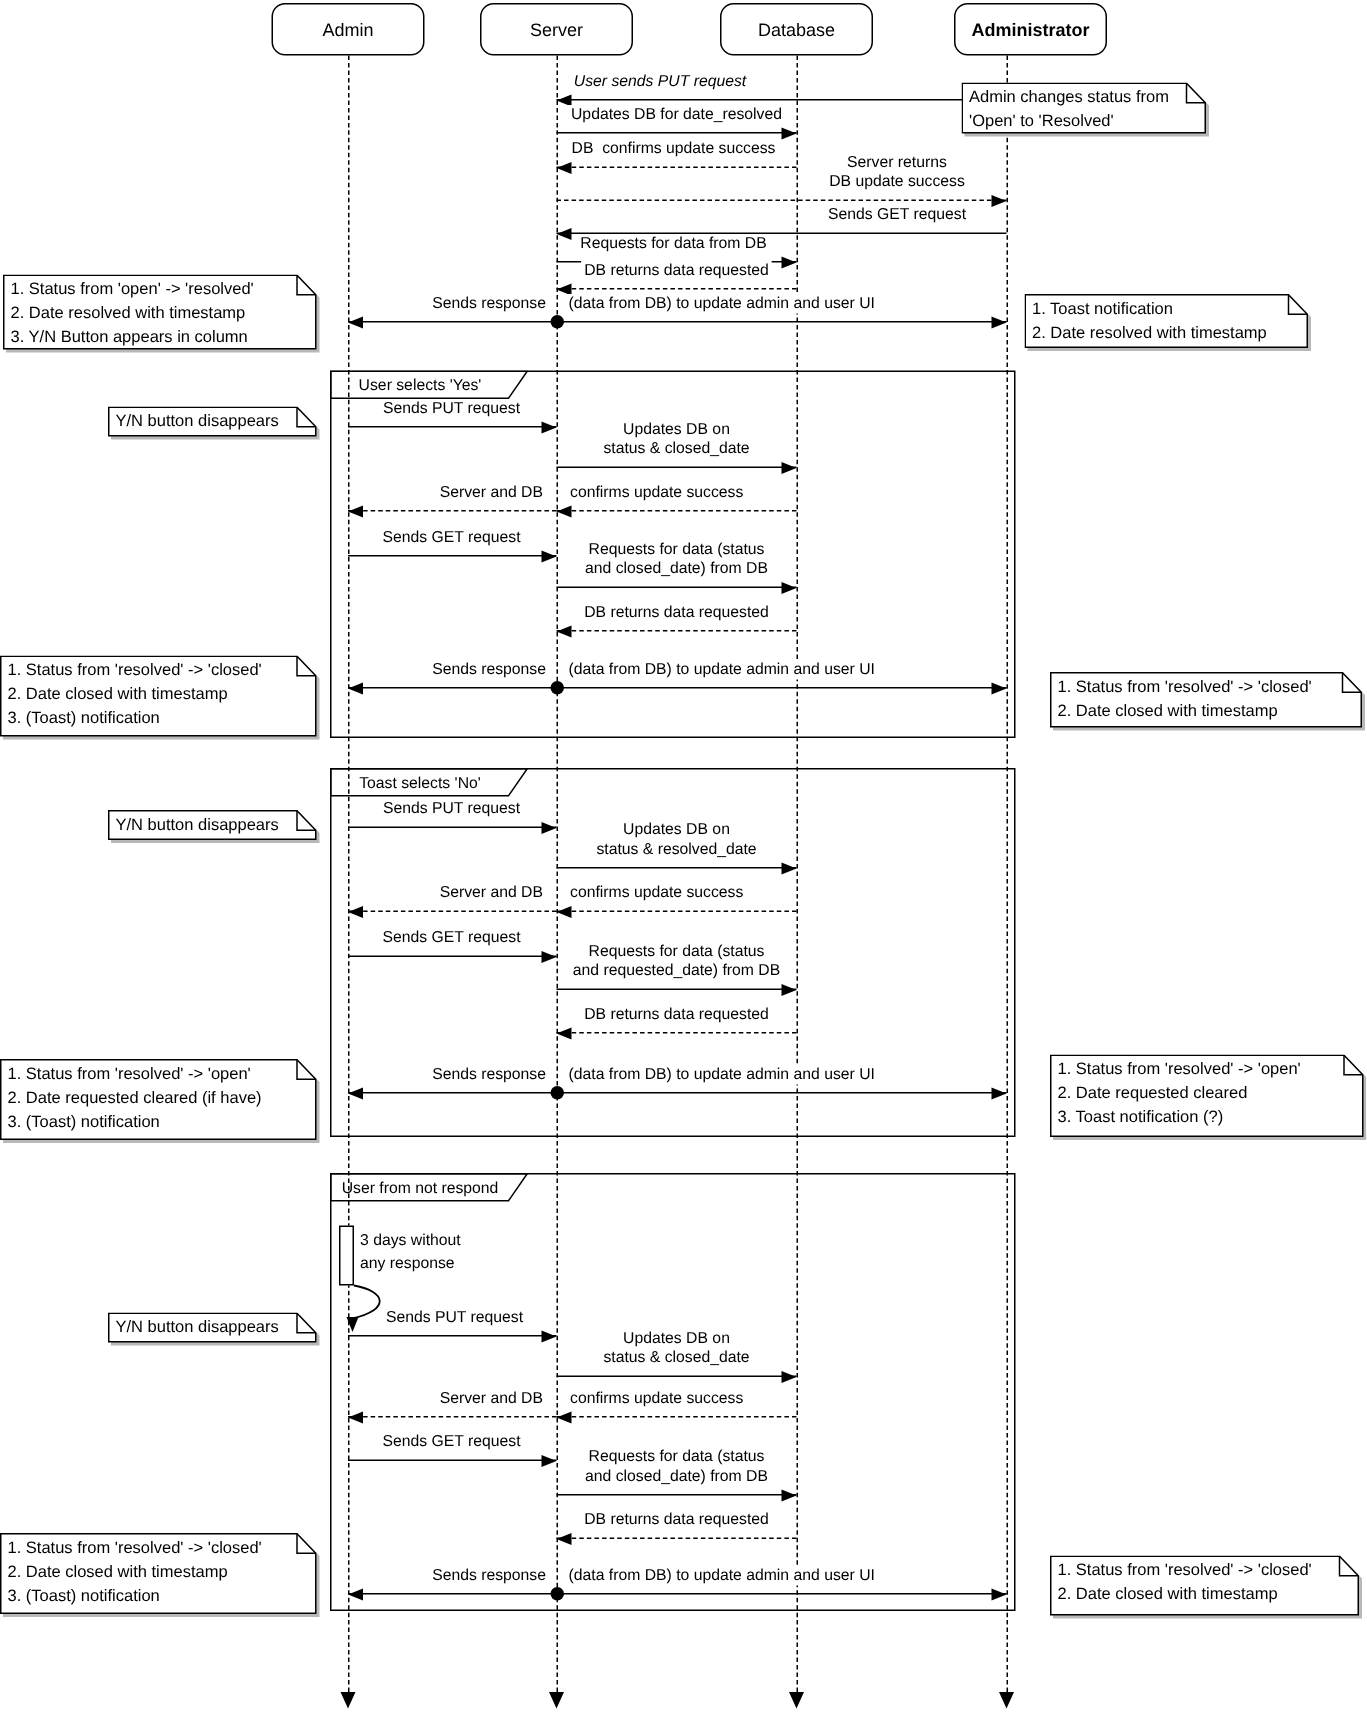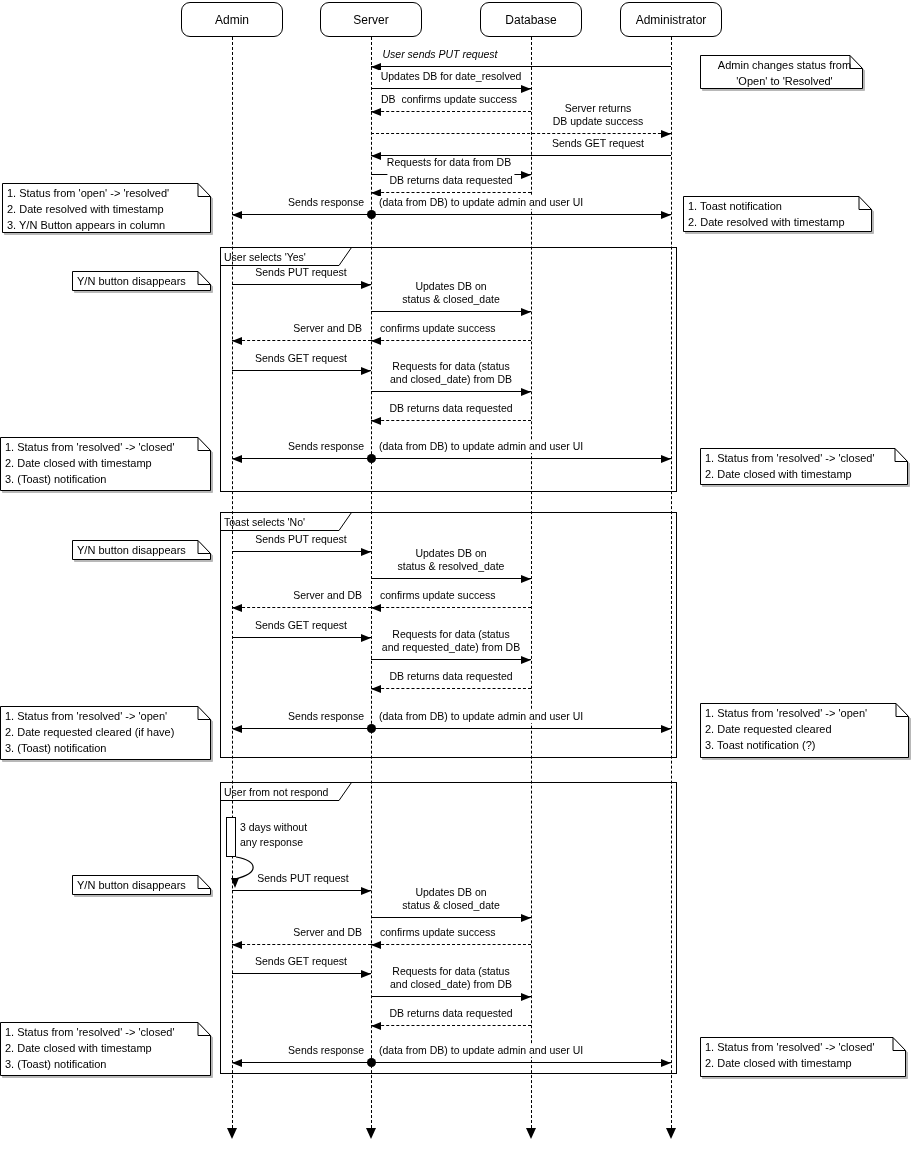--- a/index.html
+++ b/index.html
@@ -6,21 +6,21 @@
   #canvas{position:relative;width:911px;height:1150px;background:#fff;
           font-family:"Liberation Sans",sans-serif;overflow:hidden;color:#000;}
   .actor-box{position:absolute;box-sizing:border-box;border:1.5px solid #000;border-radius:9px;
              background:#fff;display:flex;align-items:center;justify-content:center;
              font-size:12px;z-index:6;}
   .lifeline{position:absolute;width:0;border-left:1px dashed #000;z-index:1;}
   .lifeline-end{position:absolute;width:0;height:0;border-left:5px solid transparent;
                 border-right:5px solid transparent;border-top:11px solid #000;z-index:1;}
   .fragment{position:absolute;box-sizing:border-box;border:1px solid #000;background:transparent;z-index:2;}
   .tab-svg{position:absolute;z-index:3;}
-  .tab-label{position:absolute;font-size:10.5px;line-height:14px;z-index:4;white-space:pre;}
+  .tab-label{position:absolute;font-size:10.5px;line-height:14px;text-align:center;z-index:4;white-space:pre;}
   .msg-line{position:absolute;height:0;border-top:1px solid #000;z-index:3;}
   .msg-line.dashed{border-top:1px dashed #000;}
   .head-right{position:absolute;width:0;height:0;border-top:4px solid transparent;
               border-bottom:4px solid transparent;border-left:10px solid #000;z-index:3;}
   .head-left{position:absolute;width:0;height:0;border-top:4px solid transparent;
              border-bottom:4px solid transparent;border-right:10px solid #000;z-index:3;}
   .msg-dot{position:absolute;width:9px;height:9px;border-radius:50%;background:#000;z-index:4;}
   .msg-label{position:absolute;font-size:10.5px;line-height:13px;background:#fff;
              padding:0 2px;white-space:pre;text-align:center;z-index:4;}
   .note{position:absolute;z-index:5;}
@@ -165,21 +165,21 @@
       <div class="head-left" style="position: absolute; left: 371px; top: 1021.5px;"></div>
       <div class="msg-label" style="top: 1007px; left: 451px; transform: translateX(-50%);"><div>DB returns data requested</div></div>
       <div class="msg-line" style="position: absolute; left: 232px; top: 1062px; width: 439px; height: 0px;"></div>
       <div class="head-left" style="position: absolute; left: 232px; top: 1058.5px;"></div>
       <div class="head-right" style="position: absolute; left: 661px; top: 1058.5px;"></div>
       <div class="msg-dot" style="position: absolute; left: 366.5px; top: 1058px;"></div>
       <div class="msg-label" style="top: 1044px; left: 366px; transform: translateX(-100%);"><div>Sends response</div></div>
       <div class="msg-label" style="top: 1044px; left: 377px;"><div>(data from DB) to update admin and user UI</div></div>
     </div>
   <div id="notes-layer">
-      <div class="note" style="position: absolute; left: 700px; top: 55px; width: 166px; height: 37px; text-align: center;">
+      <div class="note" style="position: absolute; left: 641px; top: 55px; width: 166px; height: 37px;">
         <svg width="166" height="37" style="position: absolute; left: 0px; top: 0px;">
           <path d="M0.5,0.5 L150,0.5 L162.5,13.5 L162.5,33.5 L0.5,33.5 Z" transform="translate(2,2)" fill="#b8b8b8" stroke="#b8b8b8"></path>
           <path d="M0.5,0.5 L150,0.5 L162.5,13.5 L162.5,33.5 L0.5,33.5 Z" fill="#ffffff" stroke="#000000"></path>
           <path d="M150,0.5 L150,13.5 L162.5,13.5" fill="none" stroke="#000000"></path>
         </svg>
         <div class="note-text">
           <div class="note-line">Admin changes status from</div>
           <div class="note-line">'Open' to 'Resolved'</div>
         </div>
       </div>
@@ -310,21 +310,21 @@
   <div id="actors-layer">
       <div class="actor-box" style="position: absolute; left: 181px; top: 2px; width: 102px; height: 35px;">
         <span>Admin</span>
       </div>
       <div class="actor-box" style="position: absolute; left: 320px; top: 2px; width: 102px; height: 35px;">
         <span>Server</span>
       </div>
       <div class="actor-box" style="position: absolute; left: 480px; top: 2px; width: 102px; height: 35px;">
         <span>Database</span>
       </div>
-      <div class="actor-box" style="position: absolute; left: 620px; top: 2px; width: 102px; height: 35px;">
+      <div class="actor-box" style="position: absolute; left: 636px; top: 2px; width: 102px; height: 35px; font-weight: bold;">
         <span>Administrator</span>
       </div>
     </div>
   <div id="timeout-layer">
       <div class="activation" style="position: absolute; left: 226px; top: 817px; width: 10px; height: 40px;"></div>
       <div class="timeout-label" style="position: absolute; left: 240px; top: 820px;"><div>3 days without</div><div>any response</div></div>
       <svg class="self-arrow" width="44" height="36" style="position: absolute; left: 228px; top: 856px; width: 44px; height: 36px;">
         <path d="M8,1 C30,5 32,17 7,23" fill="none" stroke="#000000" stroke-width="1.2"></path>
         <path d="M3,22 L11,22 L7,32 Z" fill="#000000"></path>
       </svg>

